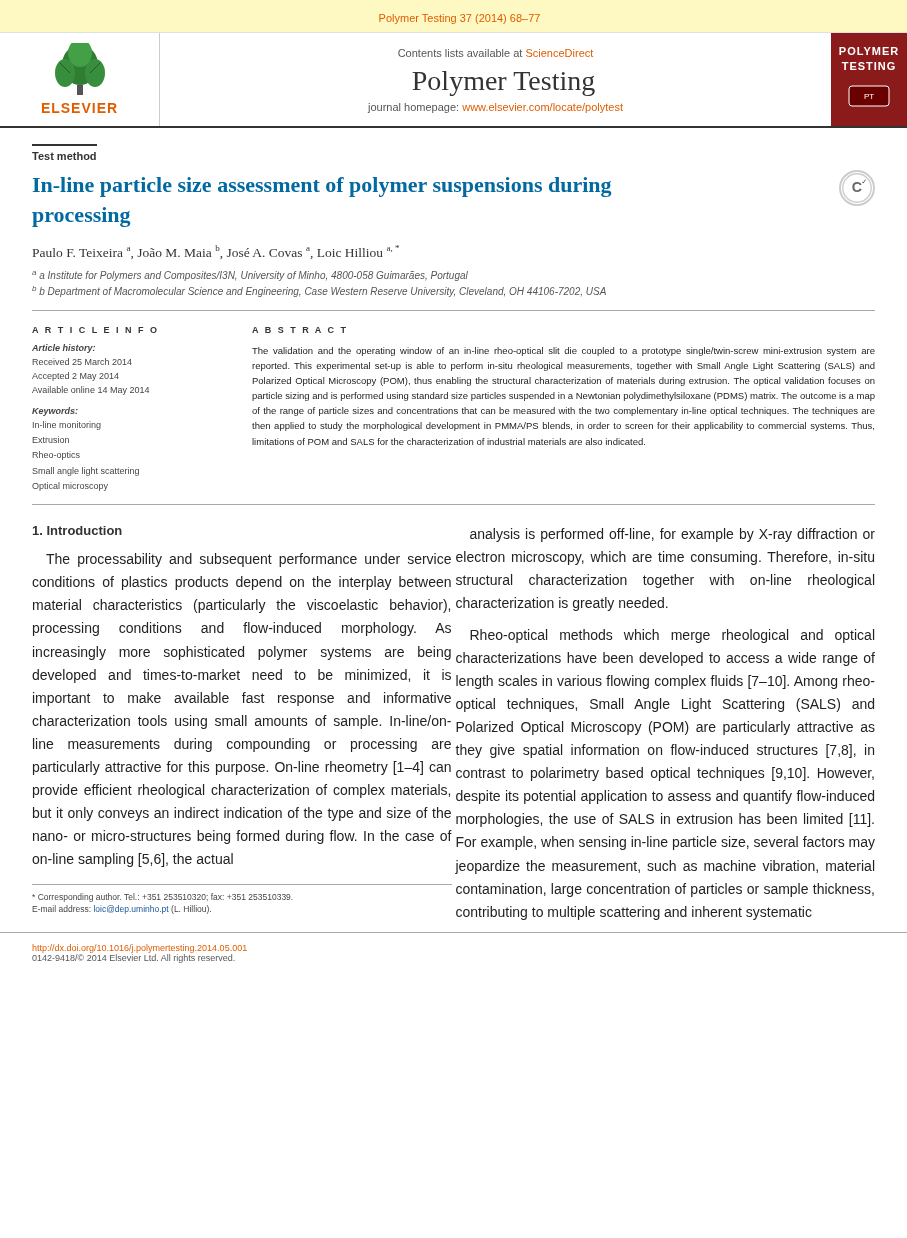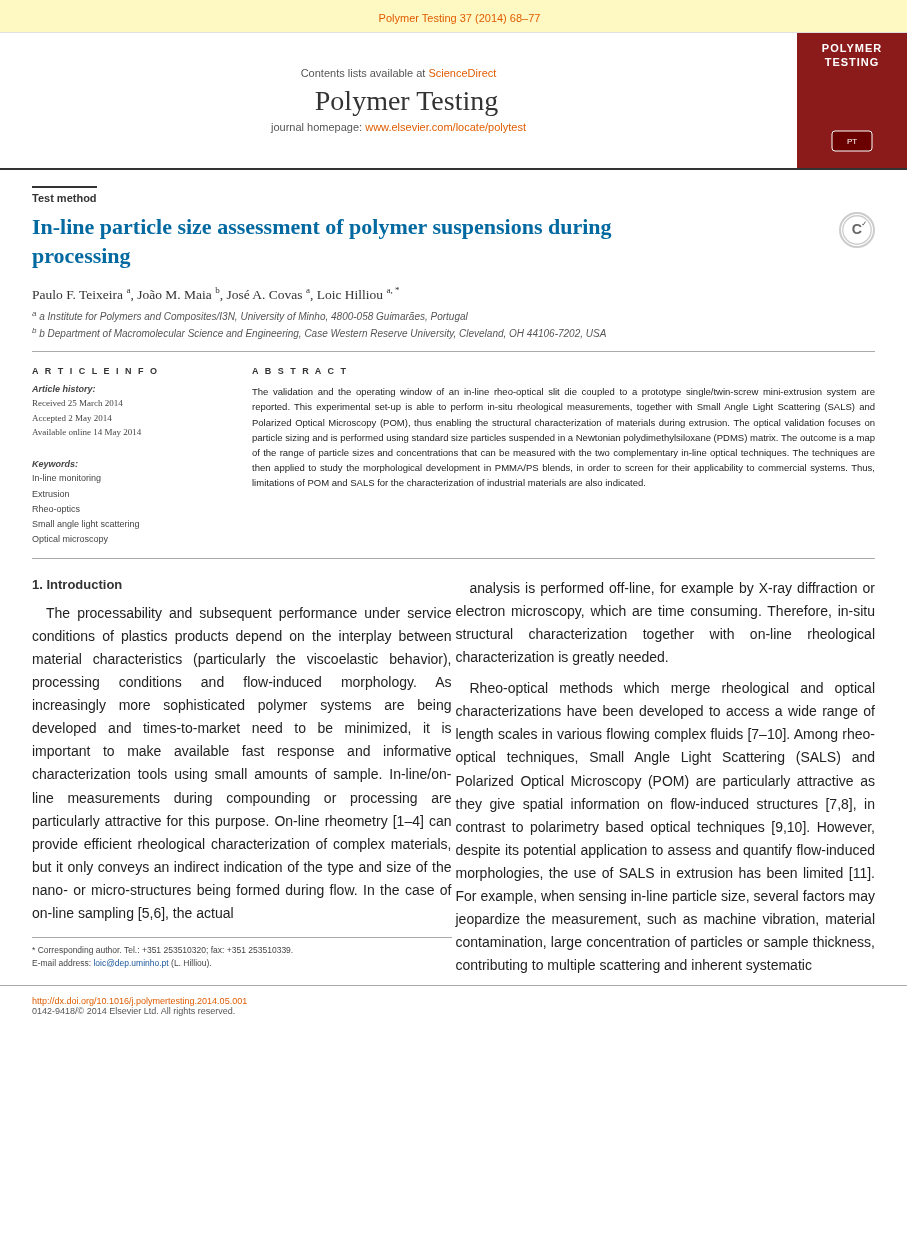--- a/index.html
+++ b/index.html
@@ -89,28 +89,27 @@
     .journal-homepage {
       font-size: 11px;
       font-family: Arial, sans-serif;
       color: #555;
     }
     .homepage-link {
       color: #e05c00;
       text-decoration: none;
     }
     .journal-header-right {
-      width: 110px;
+      width: 76px;
       background: #8b1a1a;
       display: flex;
       flex-direction: column;
       align-items: center;
       justify-content: center;
       padding: 8px;
-      gap: 48px;
     }
     .pt-badge {
       color: #fff;
       font-family: Arial, sans-serif;
       font-size: 11px;
       font-weight: bold;
       letter-spacing: 1px;
       text-align: center;
       line-height: 1.3;
     }
@@ -190,24 +189,24 @@
     }
     .info-subhead {
       font-family: Arial, sans-serif;
       font-size: 9px;
       font-weight: bold;
       font-style: italic;
       color: #444;
       margin-bottom: 2px;
     }
     .info-dates {
-      font-family: Liberation Serif, serif;
+      font-family: Liberation Sans, sans-serif;
       font-size: 9px;
       color: #444;
-      margin-bottom: 20px;
+      margin-bottom: 8px;
       line-height: 1.6;
     }
     .keywords-title {
       font-family: Arial, sans-serif;
       font-size: 9px;
       font-weight: bold;
       font-style: italic;
       color: #444;
       margin-bottom: 2px;
     }
@@ -304,20 +303,37 @@
 <body>
 
 <div class="page">
 
   <div class="top-bar">
     <a href="#">Polymer Testing 37 (2014) 68–77</a>
   </div>
 
   <div class="journal-header">
 
+    <div class="journal-header-left">
+      <div class="elsevier-logo">
+        <svg class="elsevier-tree" viewBox="0 0 80 55">
+
+          <rect x="37" y="42" width="6" height="10" fill="#555"></rect>
+
+          <ellipse cx="40" cy="22" rx="18" ry="20" fill="#2e7d32"></ellipse>
+          <ellipse cx="25" cy="30" rx="10" ry="14" fill="#388e3c"></ellipse>
+          <ellipse cx="55" cy="30" rx="10" ry="14" fill="#388e3c"></ellipse>
+          <ellipse cx="40" cy="10" rx="12" ry="14" fill="#43a047"></ellipse>
+
+          <line x1="20" y1="20" x2="30" y2="30" stroke="#1b5e20" stroke-width="1"></line>
+          <line x1="60" y1="20" x2="50" y2="30" stroke="#1b5e20" stroke-width="1"></line>
+        </svg>
+        <div class="elsevier-text">ELSEVIER</div>
+      </div>
+    </div>
 
     <div class="journal-header-center">
       <div class="sciencedirect-line">
         <span>Contents lists available at</span>
         <a class="sciencedirect-link" href="#">ScienceDirect</a>
       </div>
       <div class="journal-title">Polymer Testing</div>
       <div class="journal-homepage">
         <span>journal homepage:</span>
         <a class="homepage-link" href="#">www.elsevier.com/locate/polytest</a>

